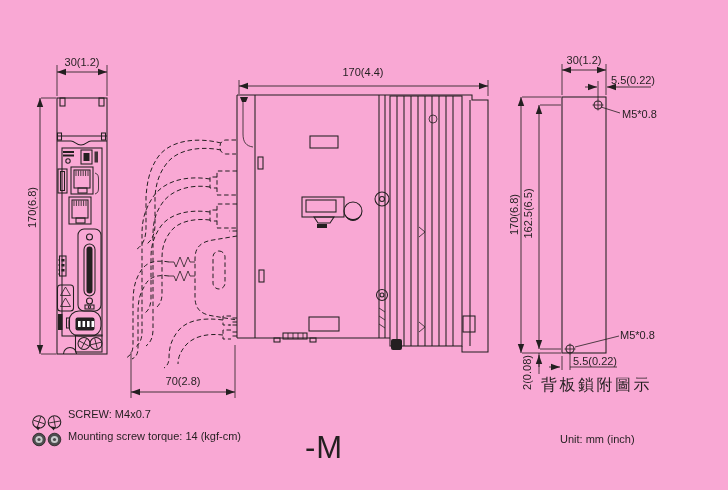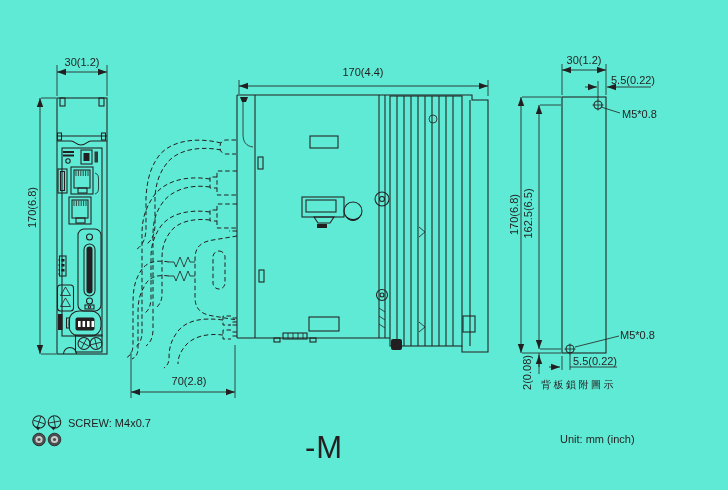--- a/index.html
+++ b/index.html
@@ -17,27 +17,27 @@
   .fil{fill:var(--ink,#231f20);stroke:none;}
   .cbl{stroke:var(--ink,#231f20);fill:none;stroke-width:1;stroke-dasharray:4.5 2.8;}
   .lbl{
     position:absolute;
     font-size:11px;line-height:13px;
     color:var(--ink,#231f20);
     white-space:nowrap;
   }
   .c{text-align:center;}
   .rot{transform:rotate(-90deg);transform-origin:50% 50%;height:13px;}
-  .caption{letter-spacing:2.5px;font-size:10px;}
+  .caption{letter-spacing:2.5px;font-size:16px;}
   .model{font-size:31px;line-height:34px;letter-spacing:1px;}
 </style>
 </head>
 <body>
 
-<div id="stage" style="--ink: #231f20; background: #5eead4;">
+<div id="stage" style="--ink: #231f20; background: #f9a8d4;">
 
 <svg width="728" height="490" viewBox="0 0 728 490">
   <defs>
     <marker id="aE" orient="auto" markerUnits="userSpaceOnUse" markerWidth="11" markerHeight="9" refX="9.5" refY="4">
       <path d="M0.5,0.8 L9.5,4 L0.5,7.2 Z" fill="#231f20"></path>
     </marker>
     <marker id="aS" orient="auto" markerUnits="userSpaceOnUse" markerWidth="11" markerHeight="9" refX="0.5" refY="4">
       <path d="M9.5,0.8 L0.5,4 L9.5,7.2 Z" fill="#231f20"></path>
     </marker>
   </defs>
@@ -368,30 +368,31 @@
       <circle cx="54.5" cy="439.5" r="3.6" fill="#c9cbcc"></circle>
       <circle cx="54.5" cy="439.5" r="1.6" fill="#4d4d4f"></circle>
     </g>
   </g>
 </svg>
 
 <div class="lbl c" style="left:52px;top:56px;width:60px">30(1.2)</div>
 <div class="lbl c rot" style="left:9px;top:201px;width:46px">170(6.8)</div>
 
 <div class="lbl c" style="left:332px;top:66px;width:62px">170(4.4)</div>
-<div class="lbl c" style="left:159px;top:375px;width:60px">70(2.8)</div>
+<div class="lbl c" style="left:153px;top:375px;width:60px">70(2.8)</div>
 
 <div class="lbl c" style="left:554px;top:54px;width:60px">30(1.2)</div>
 <div class="lbl" style="left:611px;top:74px">5.5(0.22)</div>
 <div class="lbl" style="left:622px;top:108px">M5*0.8</div>
 <div class="lbl c rot" style="left:492px;top:208px;width:44px">170(6.8)</div>
 <div class="lbl c rot" style="left:501px;top:207px;width:54px">162.5(6.5)</div>
 <div class="lbl" style="left:620px;top:329px">M5*0.8</div>
 <div class="lbl" style="left:573px;top:355px">5.5(0.22)</div>
 <div class="lbl c rot" style="left:505px;top:366px;width:45px">2(0.08)</div>
 <div class="lbl caption" style="left:541px;top:378px">背板鎖附圖示</div>
 
-<div class="lbl" style="left:68px;top:417px">SCREW: M4x0.7</div>
+<div class="lbl" style="left:68px;top:408px">SCREW: M4x0.7</div>
+<div class="lbl" style="left:68px;top:430px">Mounting screw torque: 14 (kgf-cm)</div>
 
 <div class="lbl model" style="left:305px;top:431px">-M</div>
 <div class="lbl" style="left:560px;top:433px">Unit: mm (inch)</div>
 
 </div>
 
 </body></html>

